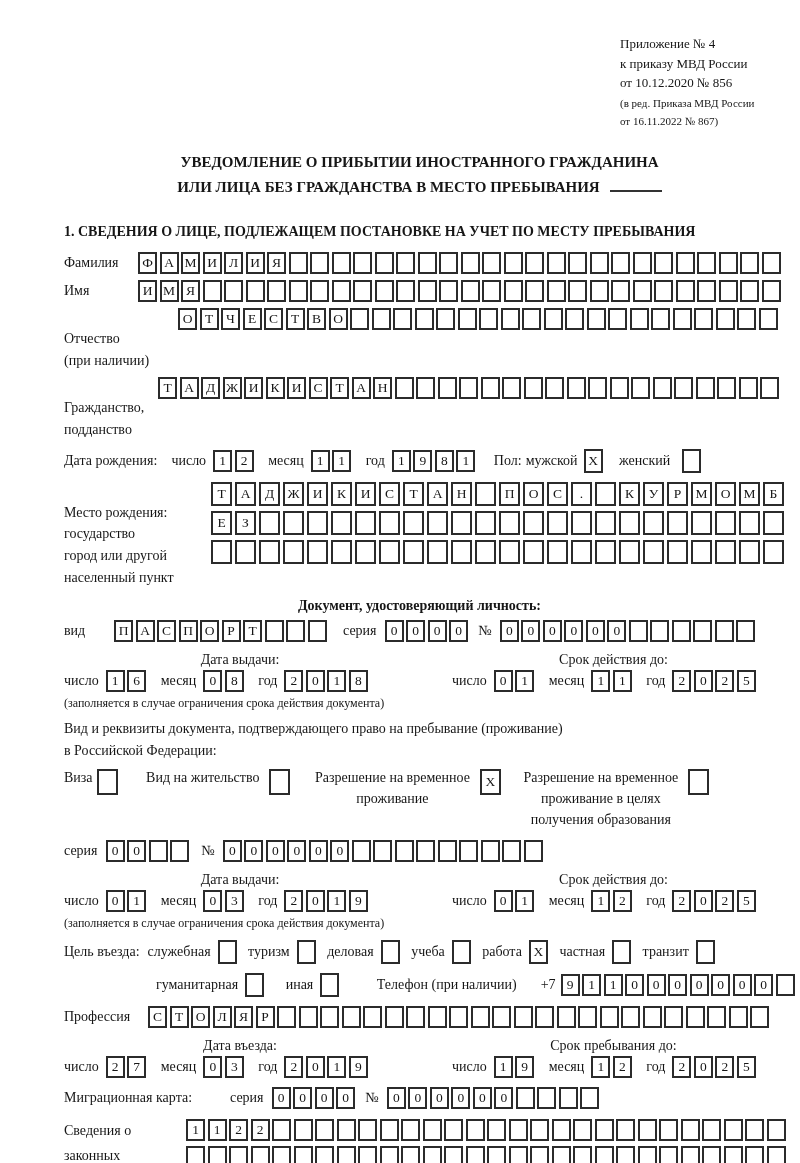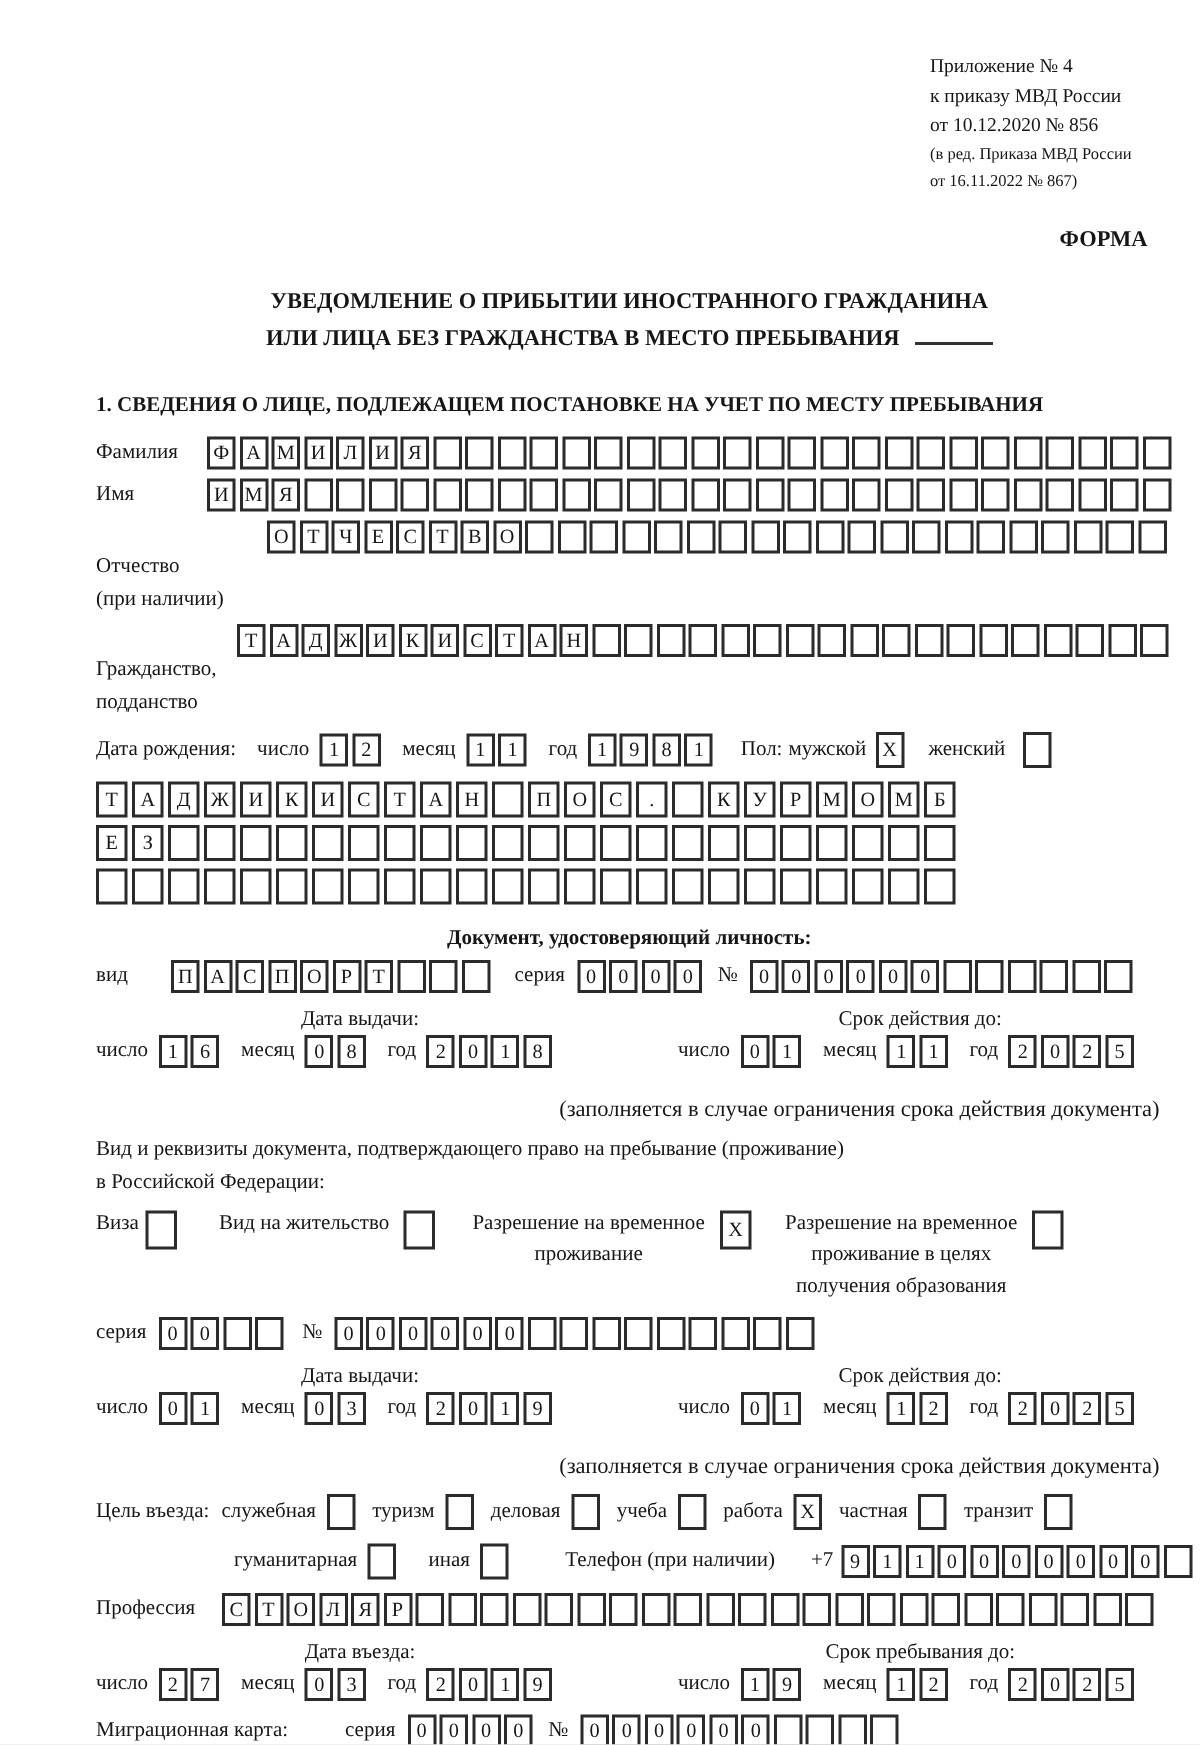--- a/index.html
+++ b/index.html
@@ -40,21 +40,21 @@
 
   .dg { display:flex; align-items:center; }
   .dg .lbl { margin-right:7px; }
   .dg .cells { margin-right:12px; }
 
   .two-col { display:flex; margin-top:8px; }
   .col-l { width:352px; flex:0 0 352px; }
   .col-r { flex:1; padding-left:36px; }
   .center { text-align:center; }
   .heads { margin-top:10px; margin-bottom:2px; }
-  .note-r { text-align:right; font-size:15px; margin-top:20px; padding-right:2px; }
+  .note-r { text-align:left; font-size:12px; margin-top:4px; padding-right:2px; }
 
   .doc-heading { text-align:center; font-weight:bold; font-size:14px; margin-top:10px; }
 
   .visa-row { display:flex; align-items:flex-start; margin-top:8px; }
   .visa-item { display:flex; align-items:flex-start; }
   .visa-item .cells { margin-left:10px; margin-top:2px; }
   .visa-item .txt { text-align:center; line-height:1.5; }
 
   .opt { display:flex; align-items:center; margin-right:9px; }
   .opt .cells { margin-left:7px; }
@@ -69,21 +69,20 @@
 
 <div class="page">
 
   <div class="annex">
     <div>Приложение № 4</div>
     <div>к приказу МВД России</div>
     <div>от 10.12.2020 № 856</div>
     <div class="small">(в ред. Приказа МВД России</div>
     <div class="small">от 16.11.2022 № 867)</div>
   </div>
-  <div class="forma">ФОРМА</div>
 
   <div class="title">
     <div>УВЕДОМЛЕНИЕ О ПРИБЫТИИ ИНОСТРАННОГО ГРАЖДАНИНА</div>
     <div>
       <span>ИЛИ ЛИЦА БЕЗ ГРАЖДАНСТВА В МЕСТО ПРЕБЫВАНИЯ</span><span class="blank-line"></span>
     </div>
   </div>
 
   <div class="sec-heading">1. СВЕДЕНИЯ О ЛИЦЕ, ПОДЛЕЖАЩЕМ ПОСТАНОВКЕ НА УЧЕТ ПО МЕСТУ ПРЕБЫВАНИЯ</div>
 
@@ -260,20 +259,26 @@
     <span class="cells">
         <span class="cell cb2">X</span>
       </span>
     <span class="lbl" style="margin-left:14px;margin-right:12px;">женский</span>
     <span class="cells">
         <span class="cell cb2"></span>
       </span>
   </div>
 
   <div class="row top" style="margin-top:9px;">
+    <span class="lbl lbl-w138 lblcol">
+      <div>Место рождения:</div>
+      <div>государство</div>
+      <div>город или другой</div>
+      <div>населенный пункт</div>
+    </span>
     <span class="stack">
       <span class="cells">
           <span class="cell lg">Т</span>
           <span class="cell lg">А</span>
           <span class="cell lg">Д</span>
           <span class="cell lg">Ж</span>
           <span class="cell lg">И</span>
           <span class="cell lg">К</span>
           <span class="cell lg">И</span>
           <span class="cell lg">С</span>

